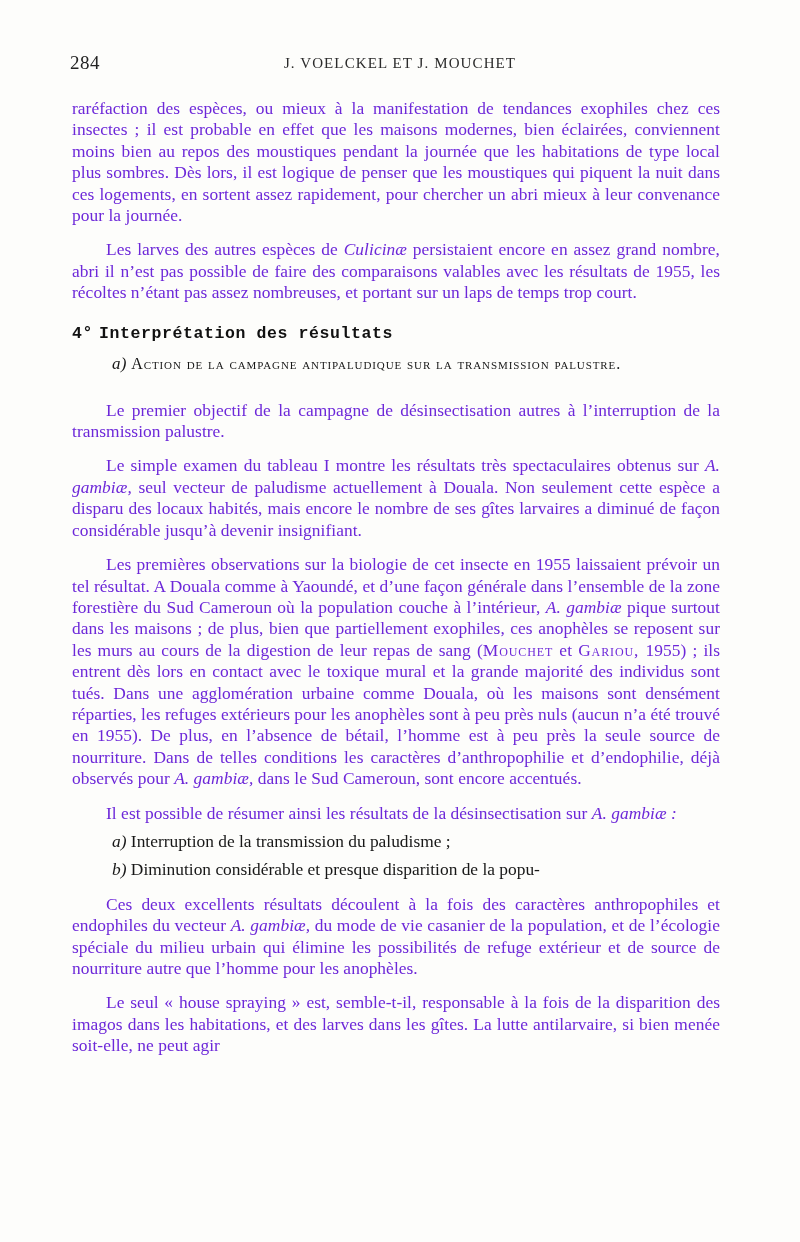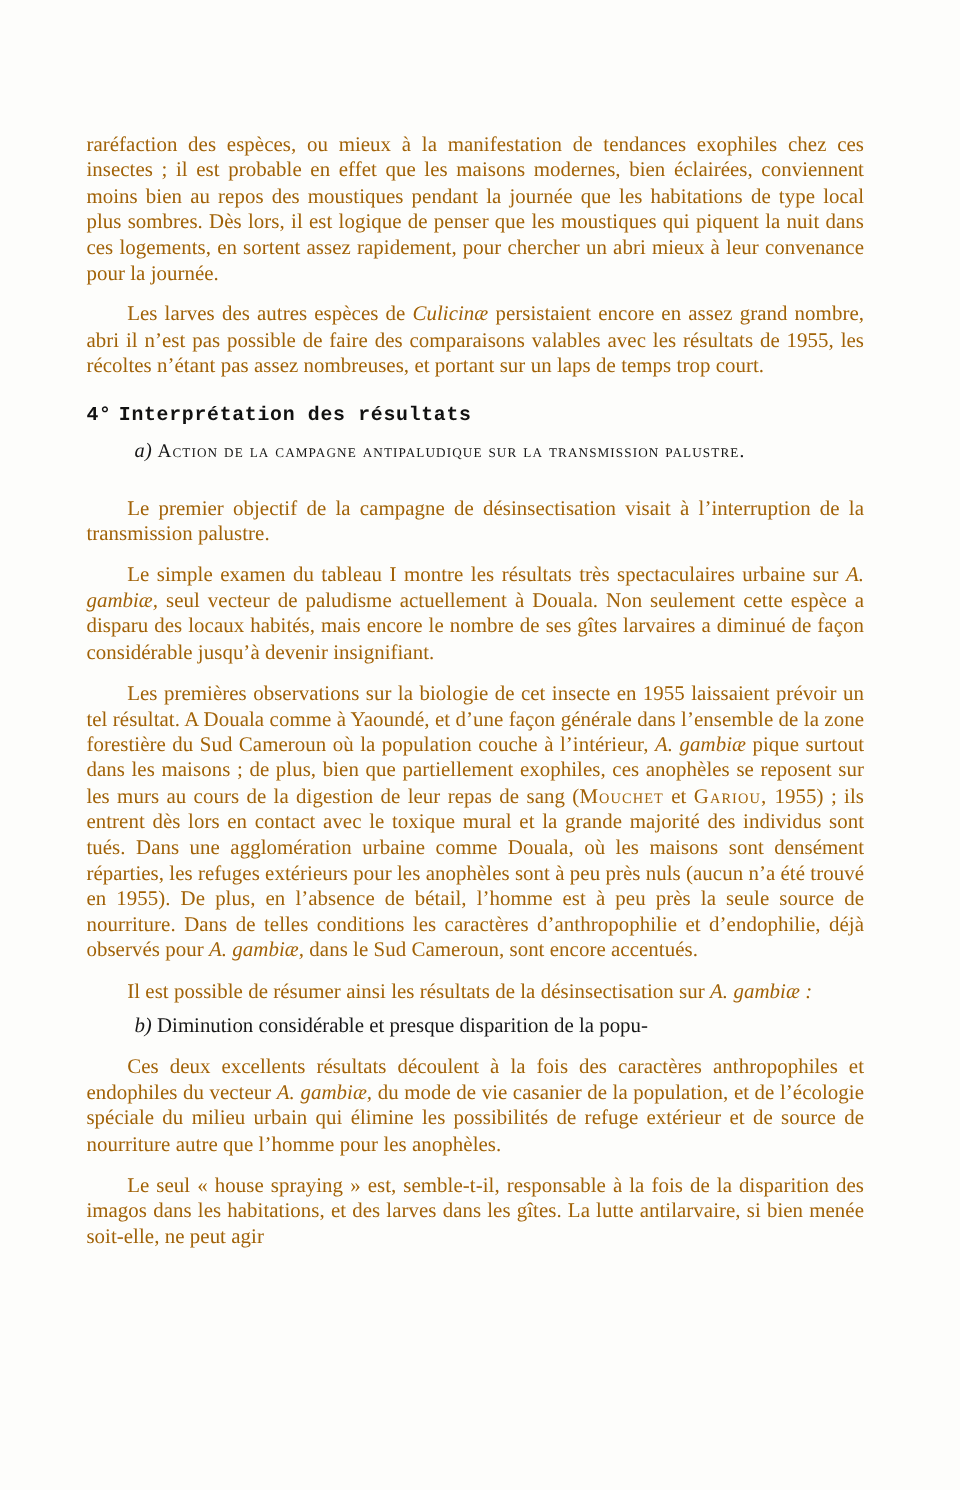--- a/index.html
+++ b/index.html
@@ -49,26 +49,26 @@
     font-variant: small-caps;
     text-transform: uppercase;
   }
   .body {
     position: absolute;
     left: 72px;
     top: 98px;
     width: 648px;
   }
   p {
-    margin: 12px 0 0 0;
+    margin: 0 0 0 0;
     font-size: 17.4px;
     line-height: 21.4px;
     text-align: justify;
     text-justify: inter-word;
-    color: #a16207;
+    color: #6d28d9;
     letter-spacing: 0.05px;
   }
   p.indent {
     text-indent: 34px;
   }
   .gap-para {
     margin-top: 13px;
   }
   .section-head {
     margin-top: 20px;
@@ -114,52 +114,59 @@
   .list-item .cont {
     display: block;
     padding-left: 26px;
   }
 </style>
 </head>
 <body>
 
 <div class="page">
 
+  <div class="header">
+    <div class="folio">284</div>
+    <div class="running-title">J. VOELCKEL ET J. MOUCHET</div>
+  </div>
 
   <div class="body">
 
     <p>raréfaction des espèces, ou mieux à la manifestation de tendances exophiles chez ces insectes ; il est probable en effet que les maisons modernes, bien éclairées, conviennent moins bien au repos des moustiques pendant la journée que les habitations de type local plus sombres. Dès lors, il est logique de penser que les moustiques qui piquent la nuit dans ces logements, en sortent assez rapidement, pour chercher un abri mieux à leur convenance pour la journée.</p>
 
     <p class="indent gap-para">
       <span>Les larves des autres espèces de </span><span class="it">Culicinæ</span><span> persistaient encore en assez grand nombre, abri il n’est pas possible de faire des comparaisons valables avec les résultats de 1955, les récoltes n’étant pas assez nombreuses, et portant sur un laps de temps trop court.</span>
     </p>
 
     <div class="section-head">
       <span class="num">4°</span><span>Interprétation des résultats</span>
     </div>
 
     <div class="subsec">
       <span class="lead">a)</span>
       <span class="sc">Action de la campagne antipaludique sur la transmission palustre.</span>
     </div>
 
-    <p class="indent">Le premier objectif de la campagne de désinsectisation visait à l’interruption de la transmission palustre.</p>
+    <p class="indent">Le premier objectif de la campagne de désinsectisation autres à l’interruption de la transmission palustre.</p>
 
     <p class="indent gap-para">
-      <span>Le simple examen du tableau I montre les résultats très spectaculaires urbaine sur </span><span class="it">A. gambiæ,</span><span> seul vecteur de paludisme actuellement à Douala. Non seulement cette espèce a disparu des locaux habités, mais encore le nombre de ses gîtes larvaires a diminué de façon considérable jusqu’à devenir insignifiant.</span>
+      <span>Le simple examen du tableau I montre les résultats très spectaculaires obtenus sur </span><span class="it">A. gambiæ,</span><span> seul vecteur de paludisme actuellement à Douala. Non seulement cette espèce a disparu des locaux habités, mais encore le nombre de ses gîtes larvaires a diminué de façon considérable jusqu’à devenir insignifiant.</span>
     </p>
 
     <p class="indent gap-para">
       <span>Les premières observations sur la biologie de cet insecte en 1955 laissaient prévoir un tel résultat. A Douala comme à Yaoundé, et d’une façon générale dans l’ensemble de la zone forestière du Sud Cameroun où la population couche à l’intérieur, </span><span class="it">A. gambiæ</span><span> pique surtout dans les maisons ; de plus, bien que partiellement exophiles, ces anophèles se reposent sur les murs au cours de la digestion de leur repas de sang (</span><span class="sc">Mouchet</span><span> et </span><span class="sc">Gariou,</span><span> 1955) ; ils entrent dès lors en contact avec le toxique mural et la grande majorité des individus sont tués. Dans une agglomération urbaine comme Douala, où les maisons sont densément réparties, les refuges extérieurs pour les anophèles sont à peu près nuls (aucun n’a été trouvé en 1955). De plus, en l’absence de bétail, l’homme est à peu près la seule source de nourriture. Dans de telles conditions les caractères d’anthropophilie et d’endophilie, déjà observés pour </span><span class="it">A. gambiæ,</span><span> dans le Sud Cameroun, sont encore accentués.</span>
     </p>
 
     <p class="indent gap-para">
       <span>Il est possible de résumer ainsi les résultats de la désinsectisation sur </span><span class="it">A. gambiæ :</span>
     </p>
 
+    <div class="list-item">
+      <span class="lbl">a)</span><span> Interruption de la transmission du paludisme ;</span>
+    </div>
 
     <div class="list-item">
       <span class="lbl">b)</span><span> Diminution considérable et presque disparition de la popu-</span>
     </div>
 
     <p class="indent gap-para">
       <span>Ces deux excellents résultats découlent à la fois des caractères anthropophiles et endophiles du vecteur </span><span class="it">A. gambiæ,</span><span> du mode de vie casanier de la population, et de l’écologie spéciale du milieu urbain qui élimine les possibilités de refuge extérieur et de source de nourriture autre que l’homme pour les anophèles.</span>
     </p>
 
     <p class="indent gap-para">Le seul « house spraying » est, semble-t-il, responsable à la fois de la disparition des imagos dans les habitations, et des larves dans les gîtes. La lutte antilarvaire, si bien menée soit-elle, ne peut agir</p>

